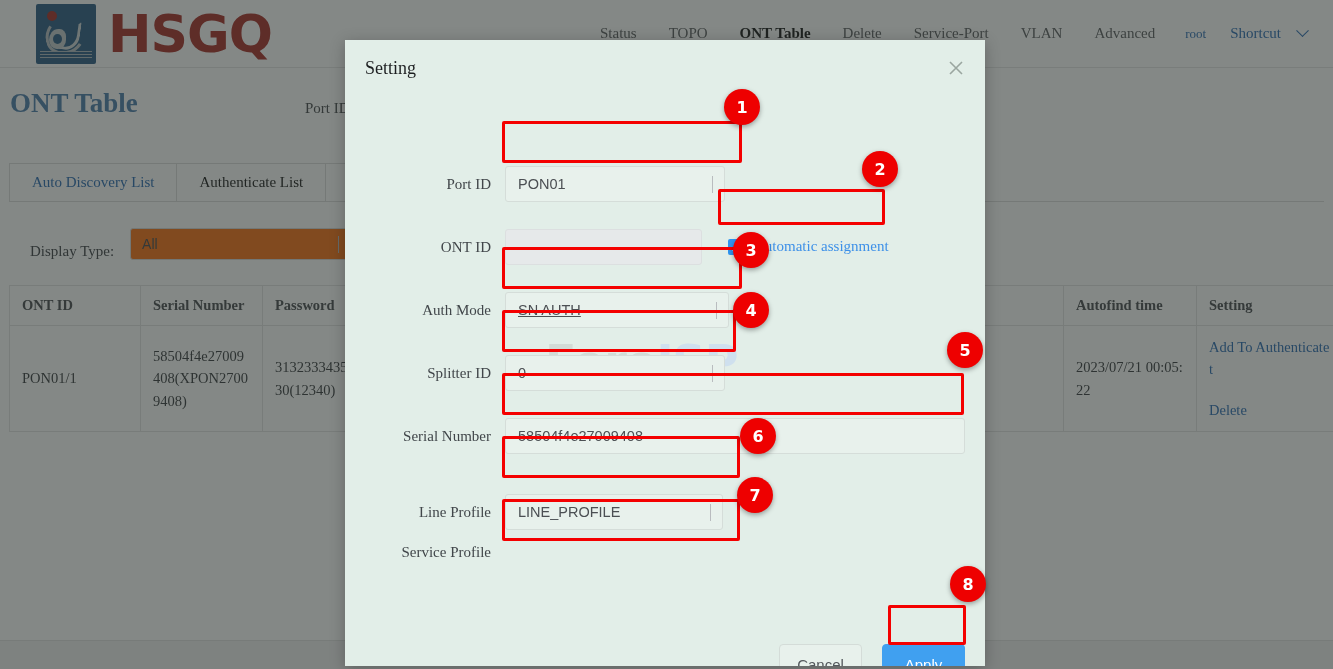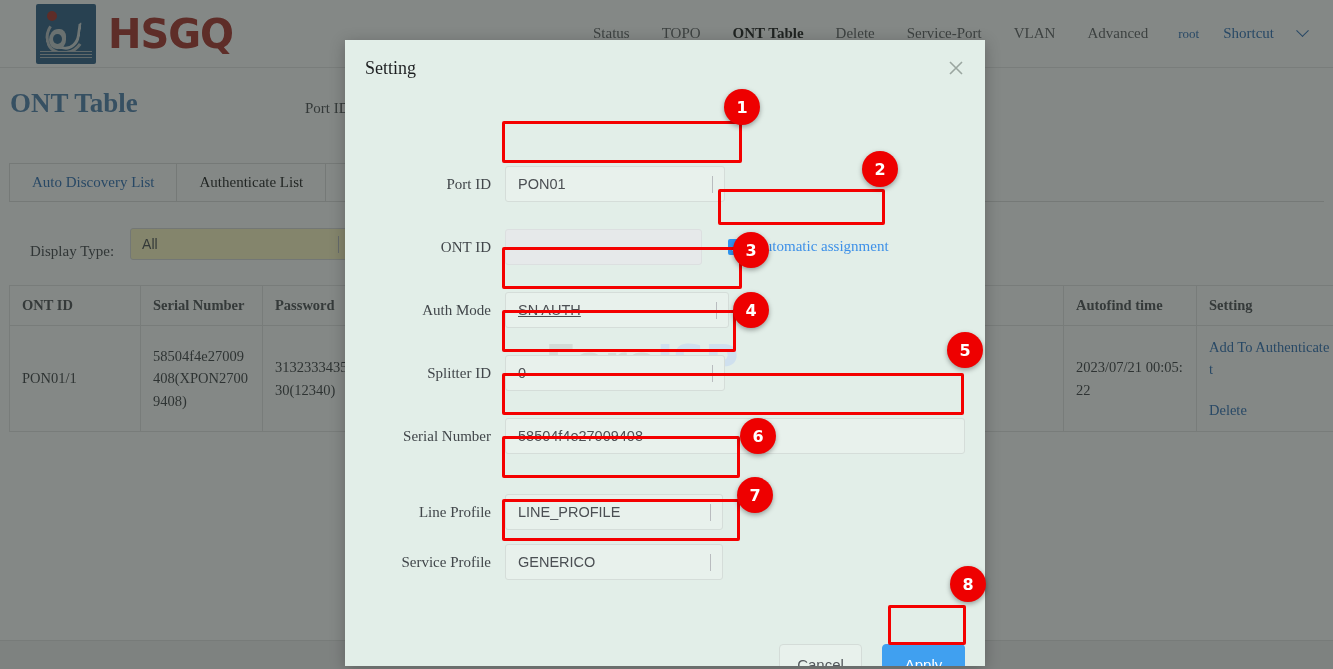--- a/index.html
+++ b/index.html
@@ -47,33 +47,33 @@
   .logo-mark .drop-in {
     position: absolute; left: 17px; top: 30px; width: 9px; height: 10px;
     background: #2e5f86; border-radius: 50%;
   }
   .logo-mark .lines {
     position: absolute; left: 4px; bottom: 4px; width: 52px; height: 9px;
     background: repeating-linear-gradient(to bottom,#aeb8c0 0 1px, #2e5f86 1px 3px);
   }
   .logo-text {
     margin-left: 12px; font-family: "DejaVu Sans", sans-serif;
-    font-weight: 700; font-size: 40px; letter-spacing: -1px; color: #a8302a;
+    font-weight: 700; font-size: 52px; letter-spacing: -1px; color: #a8302a;
   }
 
   .nav { margin-left: auto; display: flex; align-items: center; padding-right: 20px; }
   .nav-item {
     font-size: 15px; color: #5e6063; padding: 0 16px; cursor: pointer;
     white-space: nowrap;
   }
   .nav-item.active { color: #1a1a1a; font-weight: 600; }
   .nav-user { font-size: 13px; color: #2f6fb5; padding: 0 14px; cursor: pointer; }
   .nav-shortcut {
     font-size: 15px; color: #2f6fb5; padding: 0 6px 0 10px; cursor: pointer;
-    display: flex; align-items: center; gap: 24px;
+    display: flex; align-items: center; gap: 17px;
   }
   .caret-d { width: 9px; height: 9px; border-right: 1.6px solid #2f6fb5;
              border-bottom: 1.6px solid #2f6fb5; transform: rotate(45deg) translate(-2px,-2px); }
 
   .page-title {
     position: absolute; left: 10px; top: 88px; font-size: 27px;
     color: #4f7fae; font-weight: 700;
   }
   .portid-lbl { position: absolute; left: 305px; top: 100px; font-size: 15px; color: #4a4d50; }
 
@@ -85,21 +85,21 @@
     height: 39px; padding: 0 22px; display: flex; align-items: center;
     font-size: 15px; color: #1c1c1c; border: 1px solid #dcdcdc;
     background: #fff; cursor: pointer;
   }
   .tab + .tab { margin-left: -1px; }
   .tab.link { color: #2f6fb5; }
 
   .display-row { position: absolute; left: 30px; top: 228px; display: flex; align-items: flex-end; }
   .display-lbl { font-size: 15px; color: #42454a; margin-right: 16px; }
   .display-sel {
-    width: 220px; height: 32px; border: 1px solid #d9d9d9; background: #fef9c3;
+    width: 220px; height: 32px; border: 1px solid #d9d9d9; background: #f97316;
     border-radius: 3px; display: flex; align-items: center; padding: 0 11px;
     font-size: 14px; color: #4a4d50; font-family: "Liberation Sans", sans-serif;
     position: relative;
   }
   .display-sel .cv { position: absolute; right: 10px; }
   .chev {
     width: 9px; height: 9px; border-right: 1.5px solid #b9bcbf;
     border-bottom: 1.5px solid #b9bcbf; transform: rotate(45deg) translate(-2px,-2px);
   }
 
@@ -349,24 +349,20 @@
   <div class="field" style="left:30px; top:454px;">
     <div class="f-label">Line Profile</div>
     <div class="ctl" style="width:218px;">
       <span>LINE_PROFILE</span>
       <span class="cv"><span class="chev"></span></span>
     </div>
   </div>
 
   <div class="field" style="left:30px; top:504px;">
     <div class="f-label">Service Profile</div>
-    <div class="ctl" style="width:218px;">
-      <span>GENERICO</span>
-      <span class="cv"><span class="chev"></span></span>
-    </div>
   </div>
 
   <div class="btn-row">
     <div class="btn btn-cancel">Cancel</div>
     <div class="btn btn-apply">Apply</div>
   </div>
 </div>
 
 <div class="hl" style="left:502px; top:121px; width:240px; height:42px;"></div>
 <div class="hl" style="left:718px; top:189px; width:167px; height:36px;"></div>

